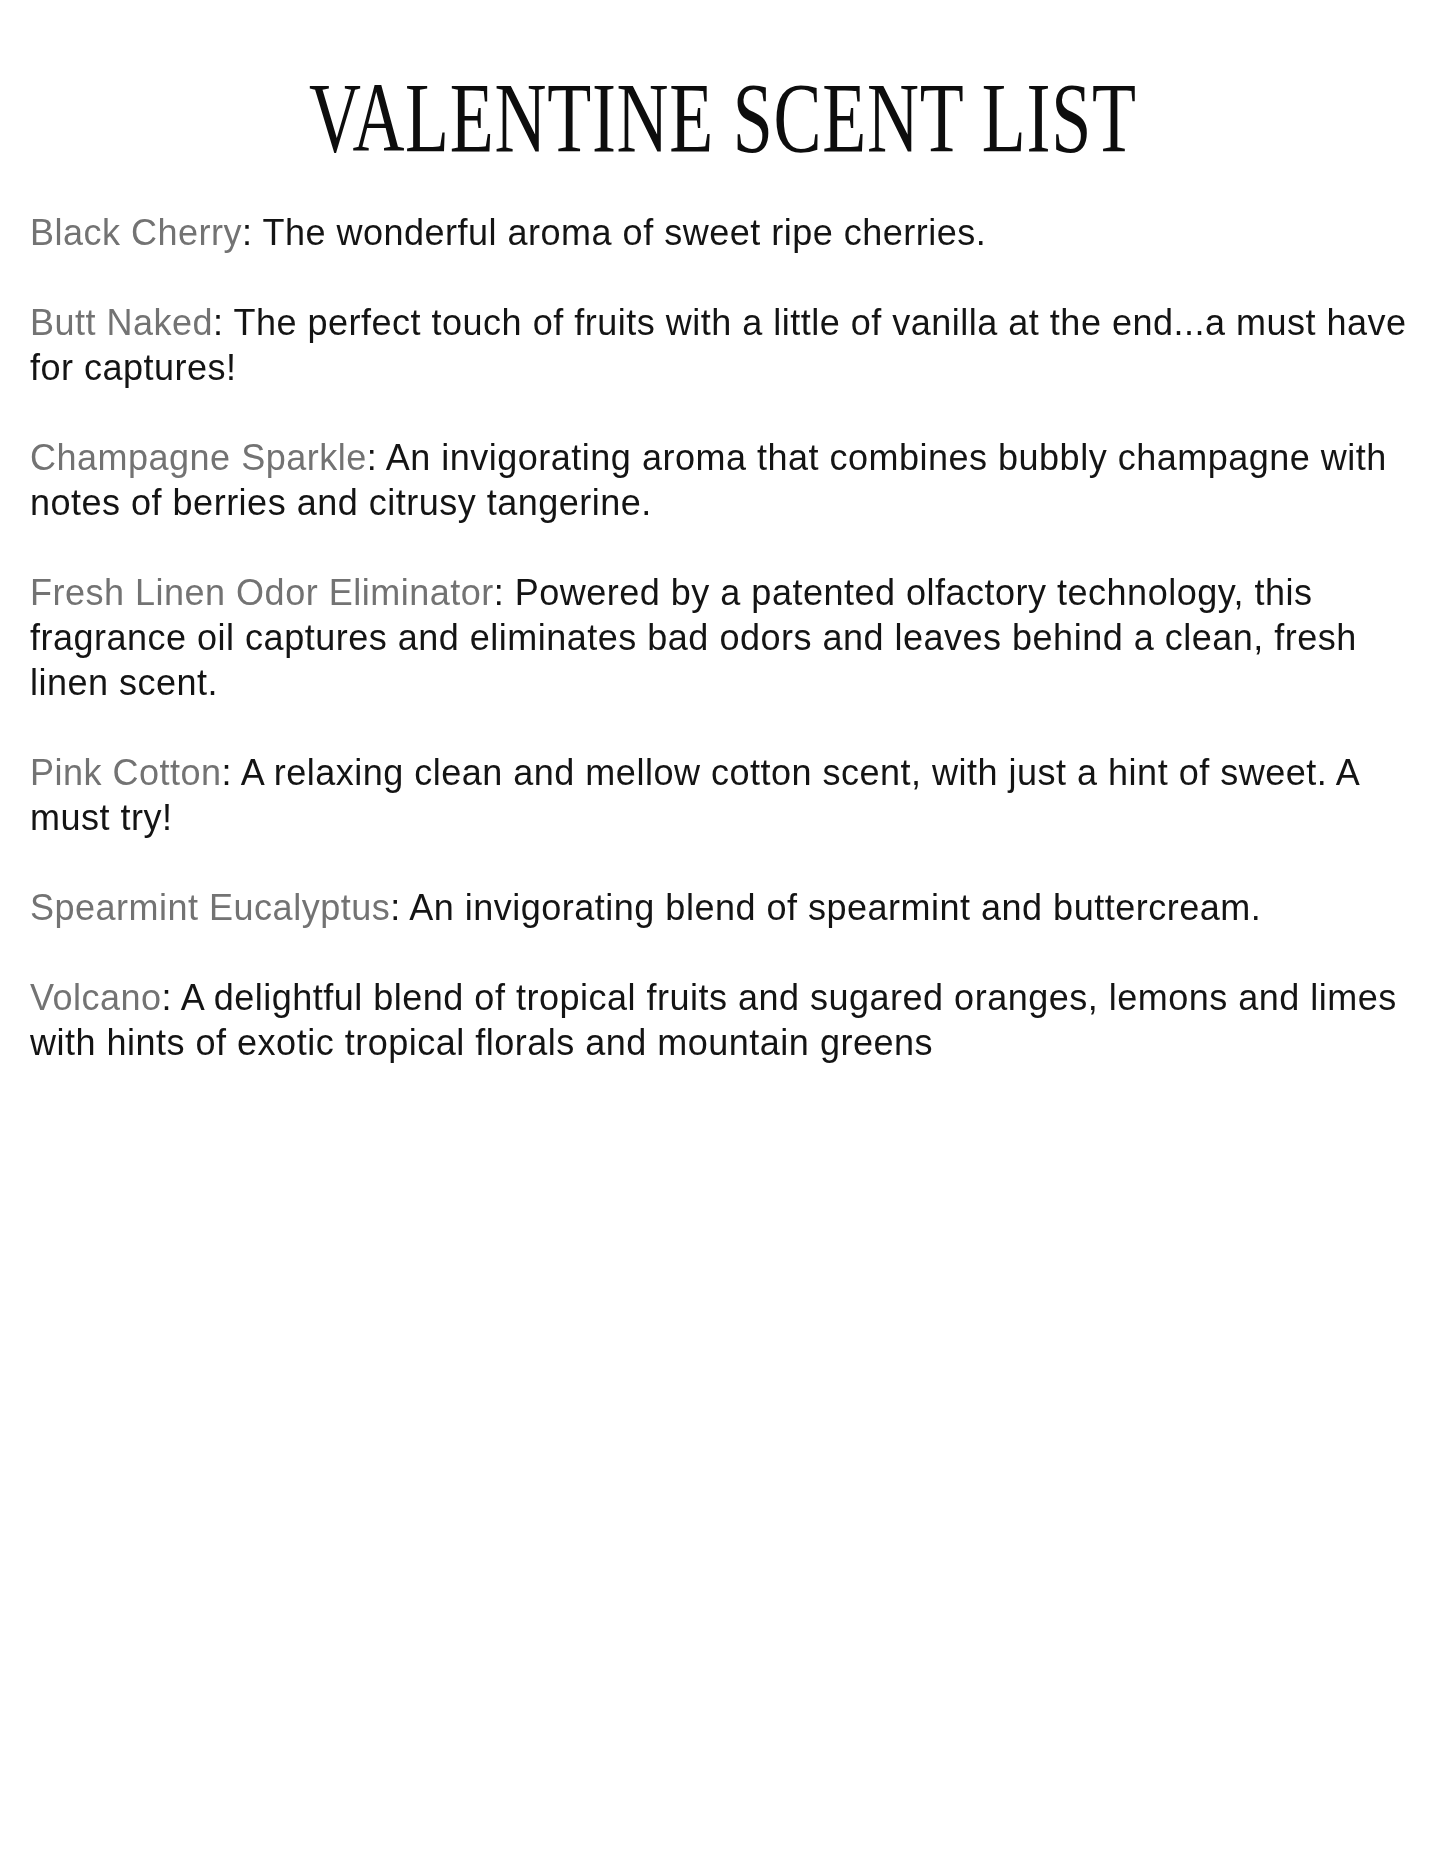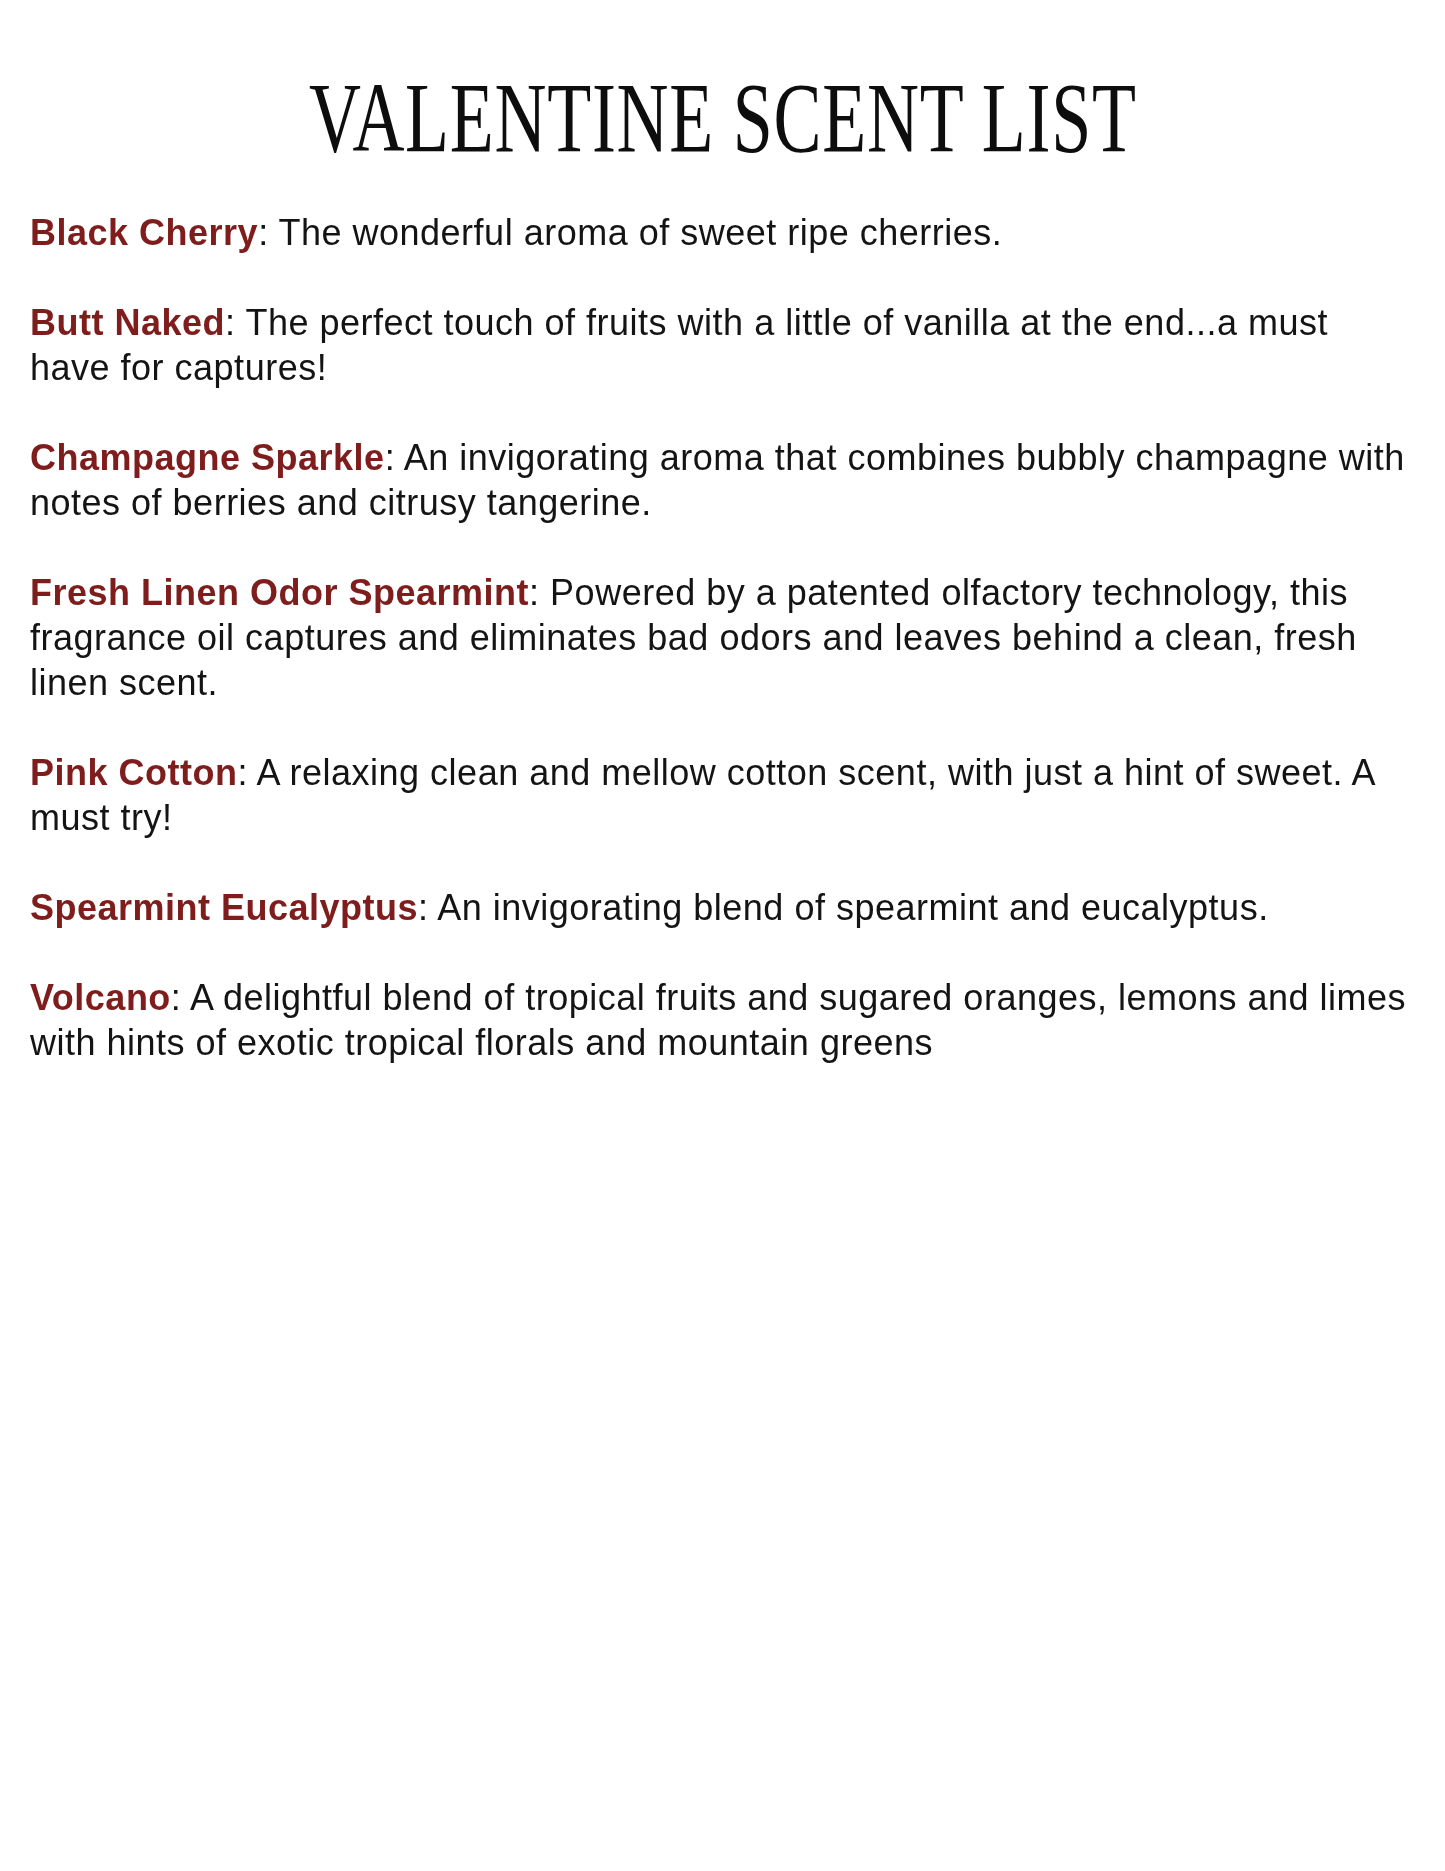--- a/index.html
+++ b/index.html
@@ -42,47 +42,47 @@
     box-sizing: content-box;
   }
   p.scent {
     margin: 0 0 45px 0;
     font-size: 36px;
     line-height: 45px;
     letter-spacing: 0.5px;
     color: #141414;
   }
   .scent-name {
-    font-weight: 700;
-    color: #7f1d1d;
+    font-weight: 400;
+    color: #737373;
     margin-top: 48px;
   }
   .scent-sep, .scent-desc {
     font-weight: 400;
   }
 </style>
 </head>
 <body>
 
 <div class="page">
   <h1 class="title"><span class="title-inner">VALENTINE SCENT LIST</span></h1>
 
   <div class="scent-list" id="scent-list">
   <p class="scent"><span class="scent-name">Black Cherry</span><span class="scent-sep">:</span> <span class="scent-desc">The wonderful aroma of sweet ripe cherries.</span></p>
 
   <p class="scent"><span class="scent-name">Butt Naked</span><span class="scent-sep">:</span> <span class="scent-desc">The perfect touch of fruits with a little of vanilla at the end...a must have for captures!</span></p>
 
   <p class="scent"><span class="scent-name">Champagne Sparkle</span><span class="scent-sep">:</span> <span class="scent-desc">An invigorating aroma that combines bubbly champagne with notes of berries and citrusy tangerine.</span></p>
 
 
-  <p class="scent"><span class="scent-name">Fresh Linen Odor Spearmint</span><span class="scent-sep">:</span> <span class="scent-desc">Powered by a patented olfactory technology, this fragrance oil captures and eliminates bad odors and leaves behind a clean, fresh linen scent.</span></p>
+  <p class="scent"><span class="scent-name">Fresh Linen Odor Eliminator</span><span class="scent-sep">:</span> <span class="scent-desc">Powered by a patented olfactory technology, this fragrance oil captures and eliminates bad odors and leaves behind a clean, fresh linen scent.</span></p>
 
 
 
   <p class="scent"><span class="scent-name">Pink Cotton</span><span class="scent-sep">:</span> <span class="scent-desc">A relaxing clean and mellow cotton scent, with just a hint of sweet. A must try!</span></p>
 
 
-  <p class="scent"><span class="scent-name">Spearmint Eucalyptus</span><span class="scent-sep">:</span> <span class="scent-desc">An invigorating blend of spearmint and eucalyptus.</span></p>
+  <p class="scent"><span class="scent-name">Spearmint Eucalyptus</span><span class="scent-sep">:</span> <span class="scent-desc">An invigorating blend of spearmint and buttercream.</span></p>
 
 
   <p class="scent"><span class="scent-name">Volcano</span><span class="scent-sep">:</span> <span class="scent-desc">A delightful blend of tropical fruits and sugared oranges, lemons and limes with hints of exotic tropical florals and mountain greens</span></p>
 </div>
 </div>
 
 </body></html>

